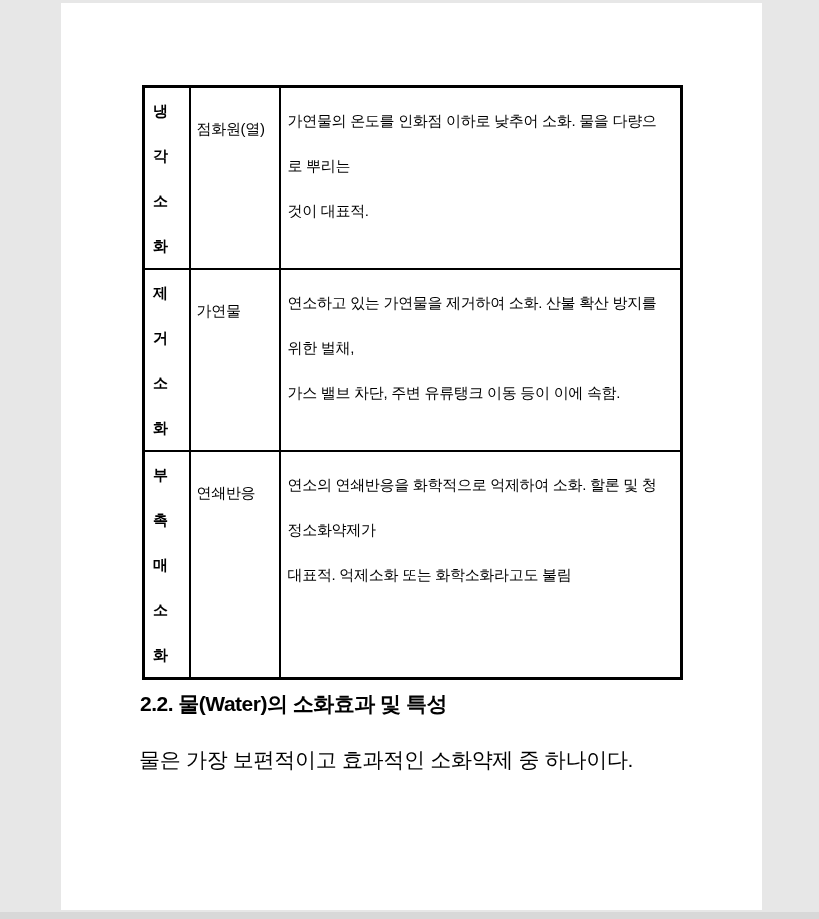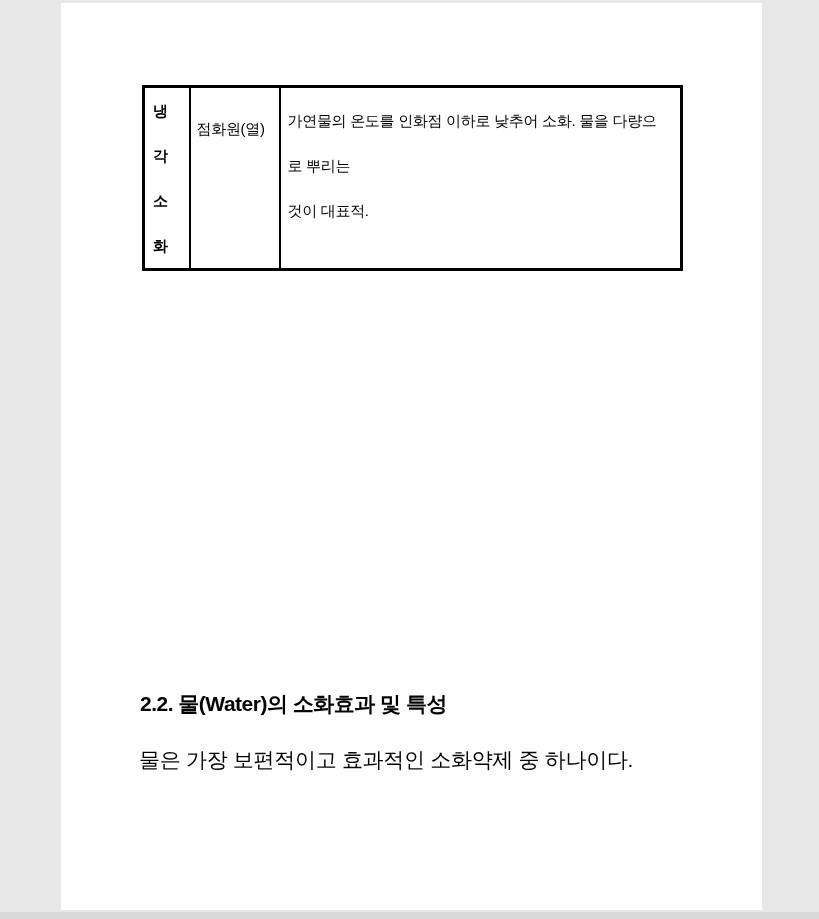--- a/index.html
+++ b/index.html
@@ -93,19 +93,34 @@
     <col style="width:402px">
   </colgroup>
   <tbody>
     <tr class="row-1">
       <td class="col-method">냉각
 소화</td>
       <td class="col-element">점화원(열)</td>
       <td class="col-desc">가연물의 온도를 인화점 이하로 낮추어 소화. 물을 다량으로 뿌리는
 것이 대표적.</td>
     </tr>
+    <tr class="row-3">
+      <td class="col-method">제거
+소화</td>
+      <td class="col-element">가연물</td>
+      <td class="col-desc">연소하고 있는 가연물을 제거하여 소화. 산불 확산 방지를 위한 벌채,
+가스 밸브 차단, 주변 유류탱크 이동 등이 이에 속함.</td>
+    </tr>
+    <tr class="row-4">
+      <td class="col-method">부촉
+매소
+화</td>
+      <td class="col-element">연쇄반응</td>
+      <td class="col-desc">연소의 연쇄반응을 화학적으로 억제하여 소화. 할론 및 청정소화약제가
+대표적. 억제소화 또는 화학소화라고도 불림</td>
+    </tr>
   </tbody>
 </table>
 
 <div class="section-heading">2.2. 물(Water)의 소화효과 및 특성</div>
 <div class="section-paragraph">물은 가장 보편적이고 효과적인 소화약제 중 하나이다.</div>
 
 <div class="bottom-strip"></div>
 
 </body></html>

